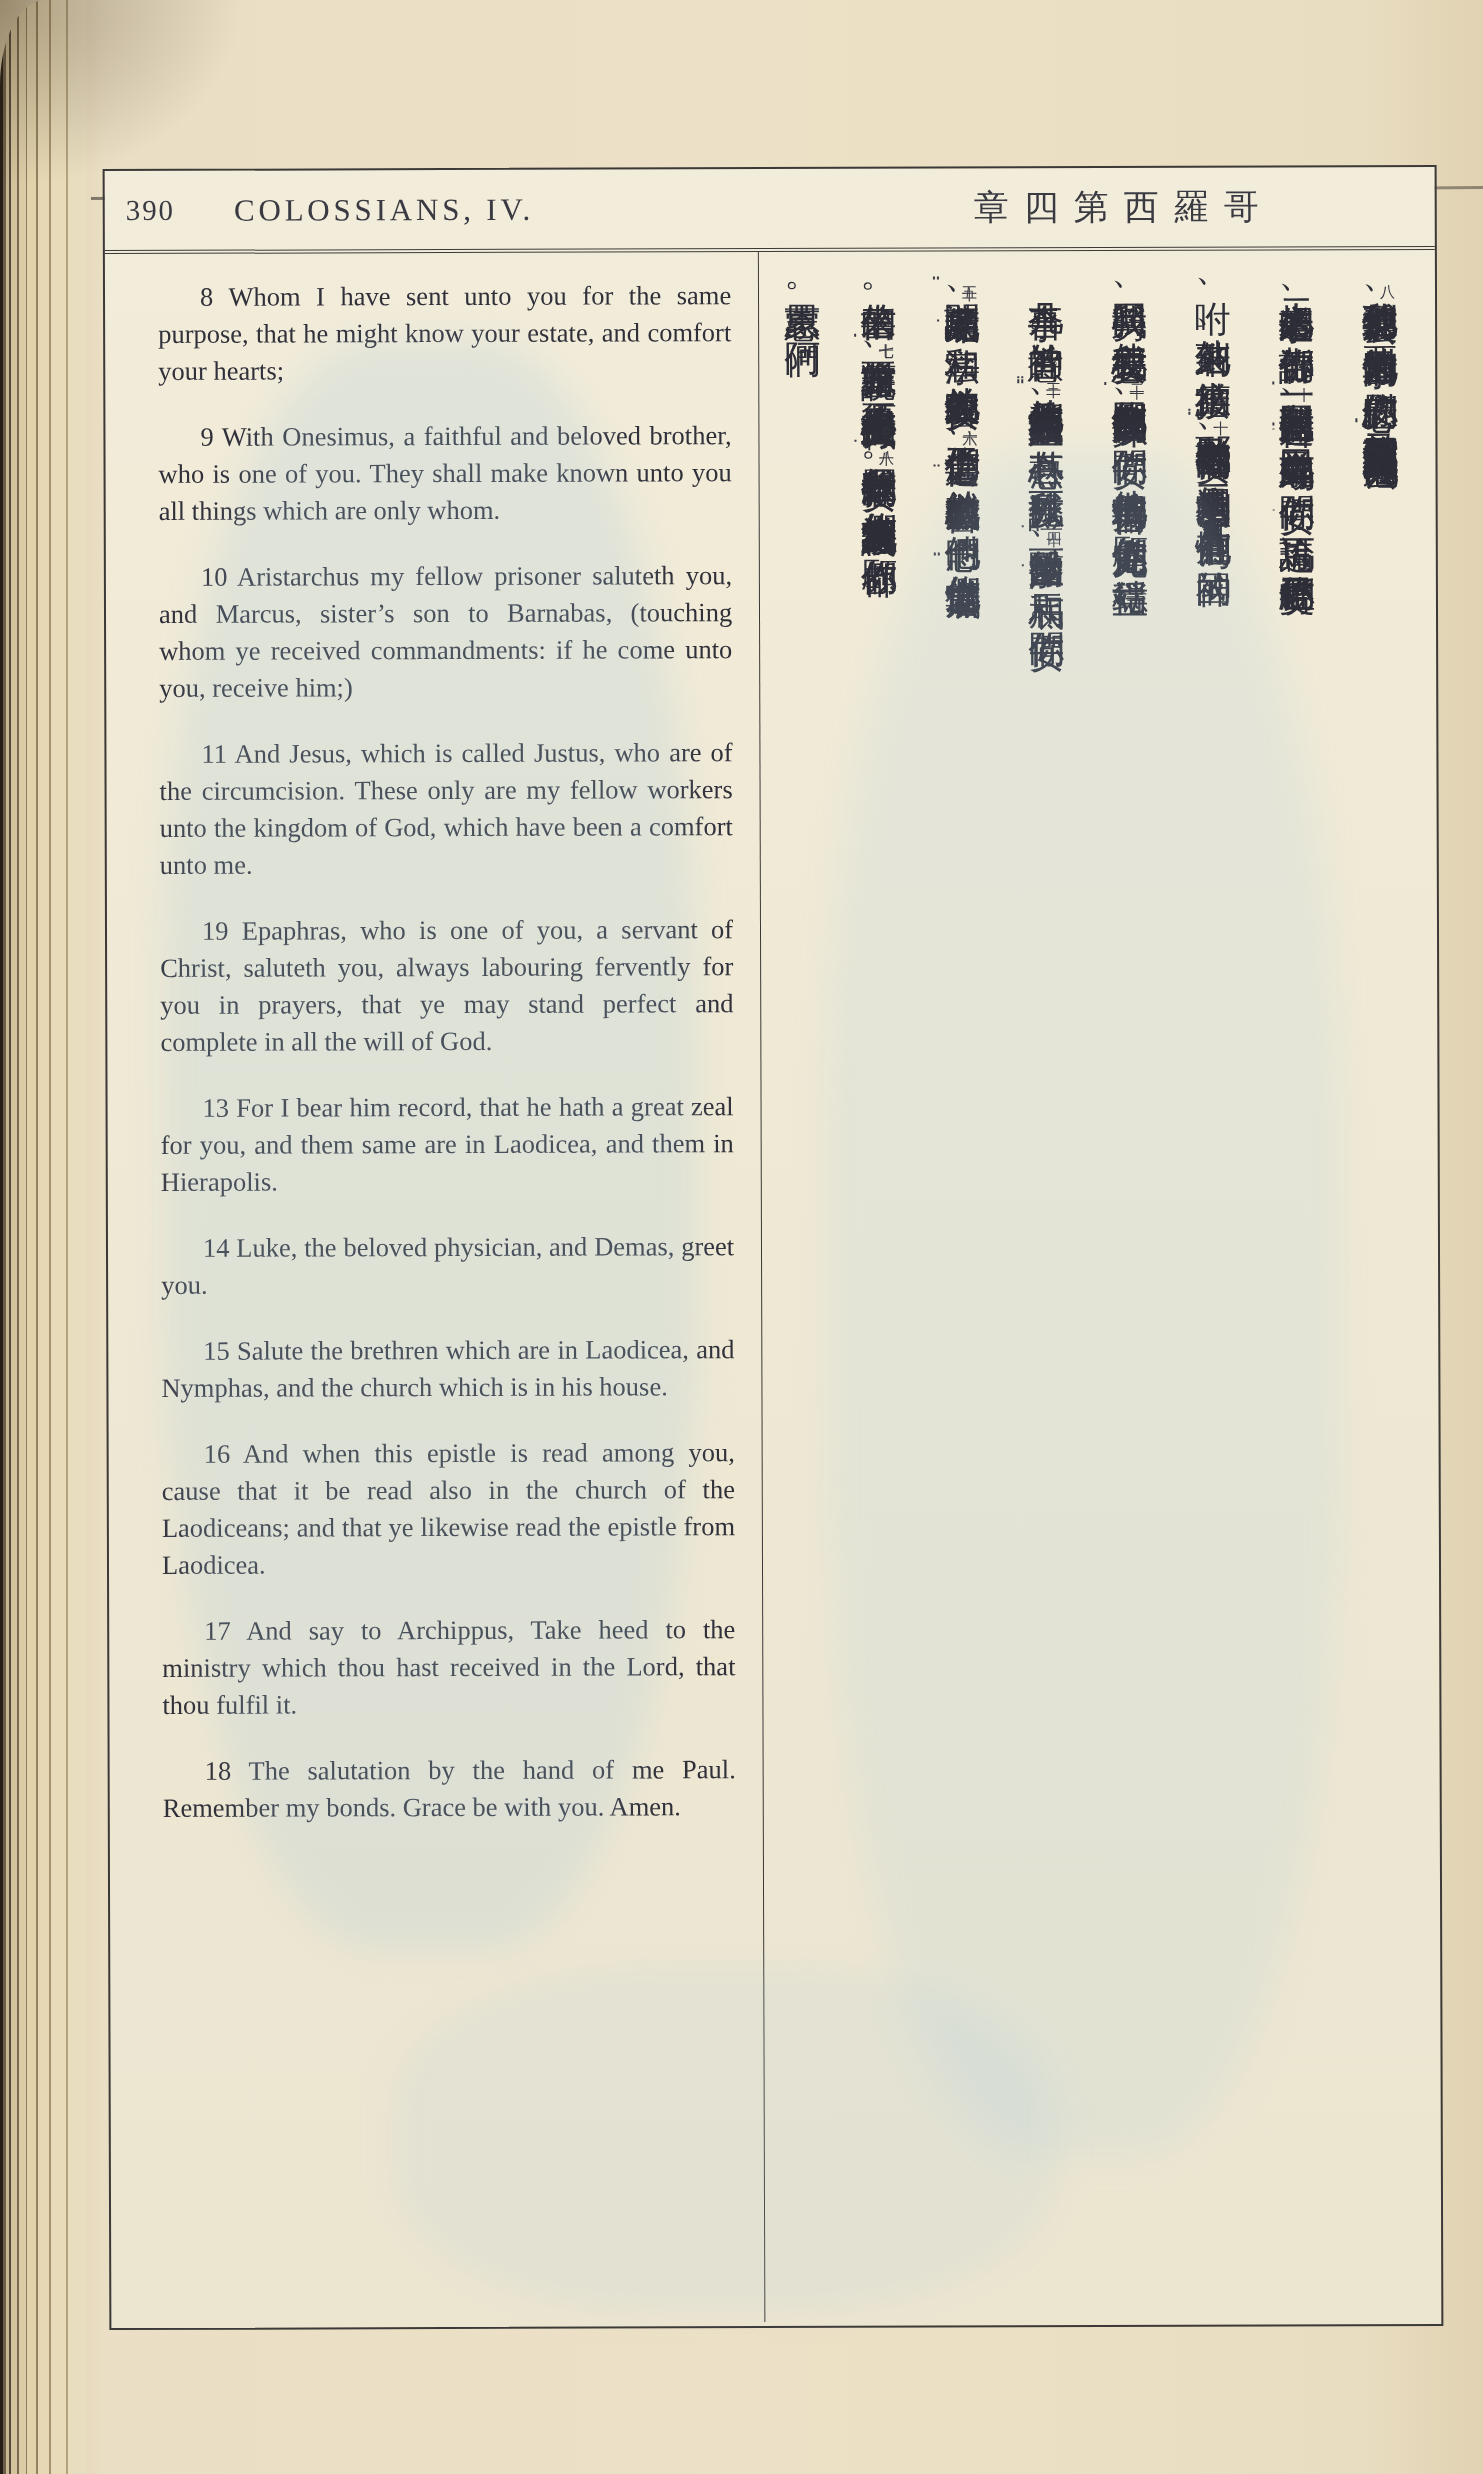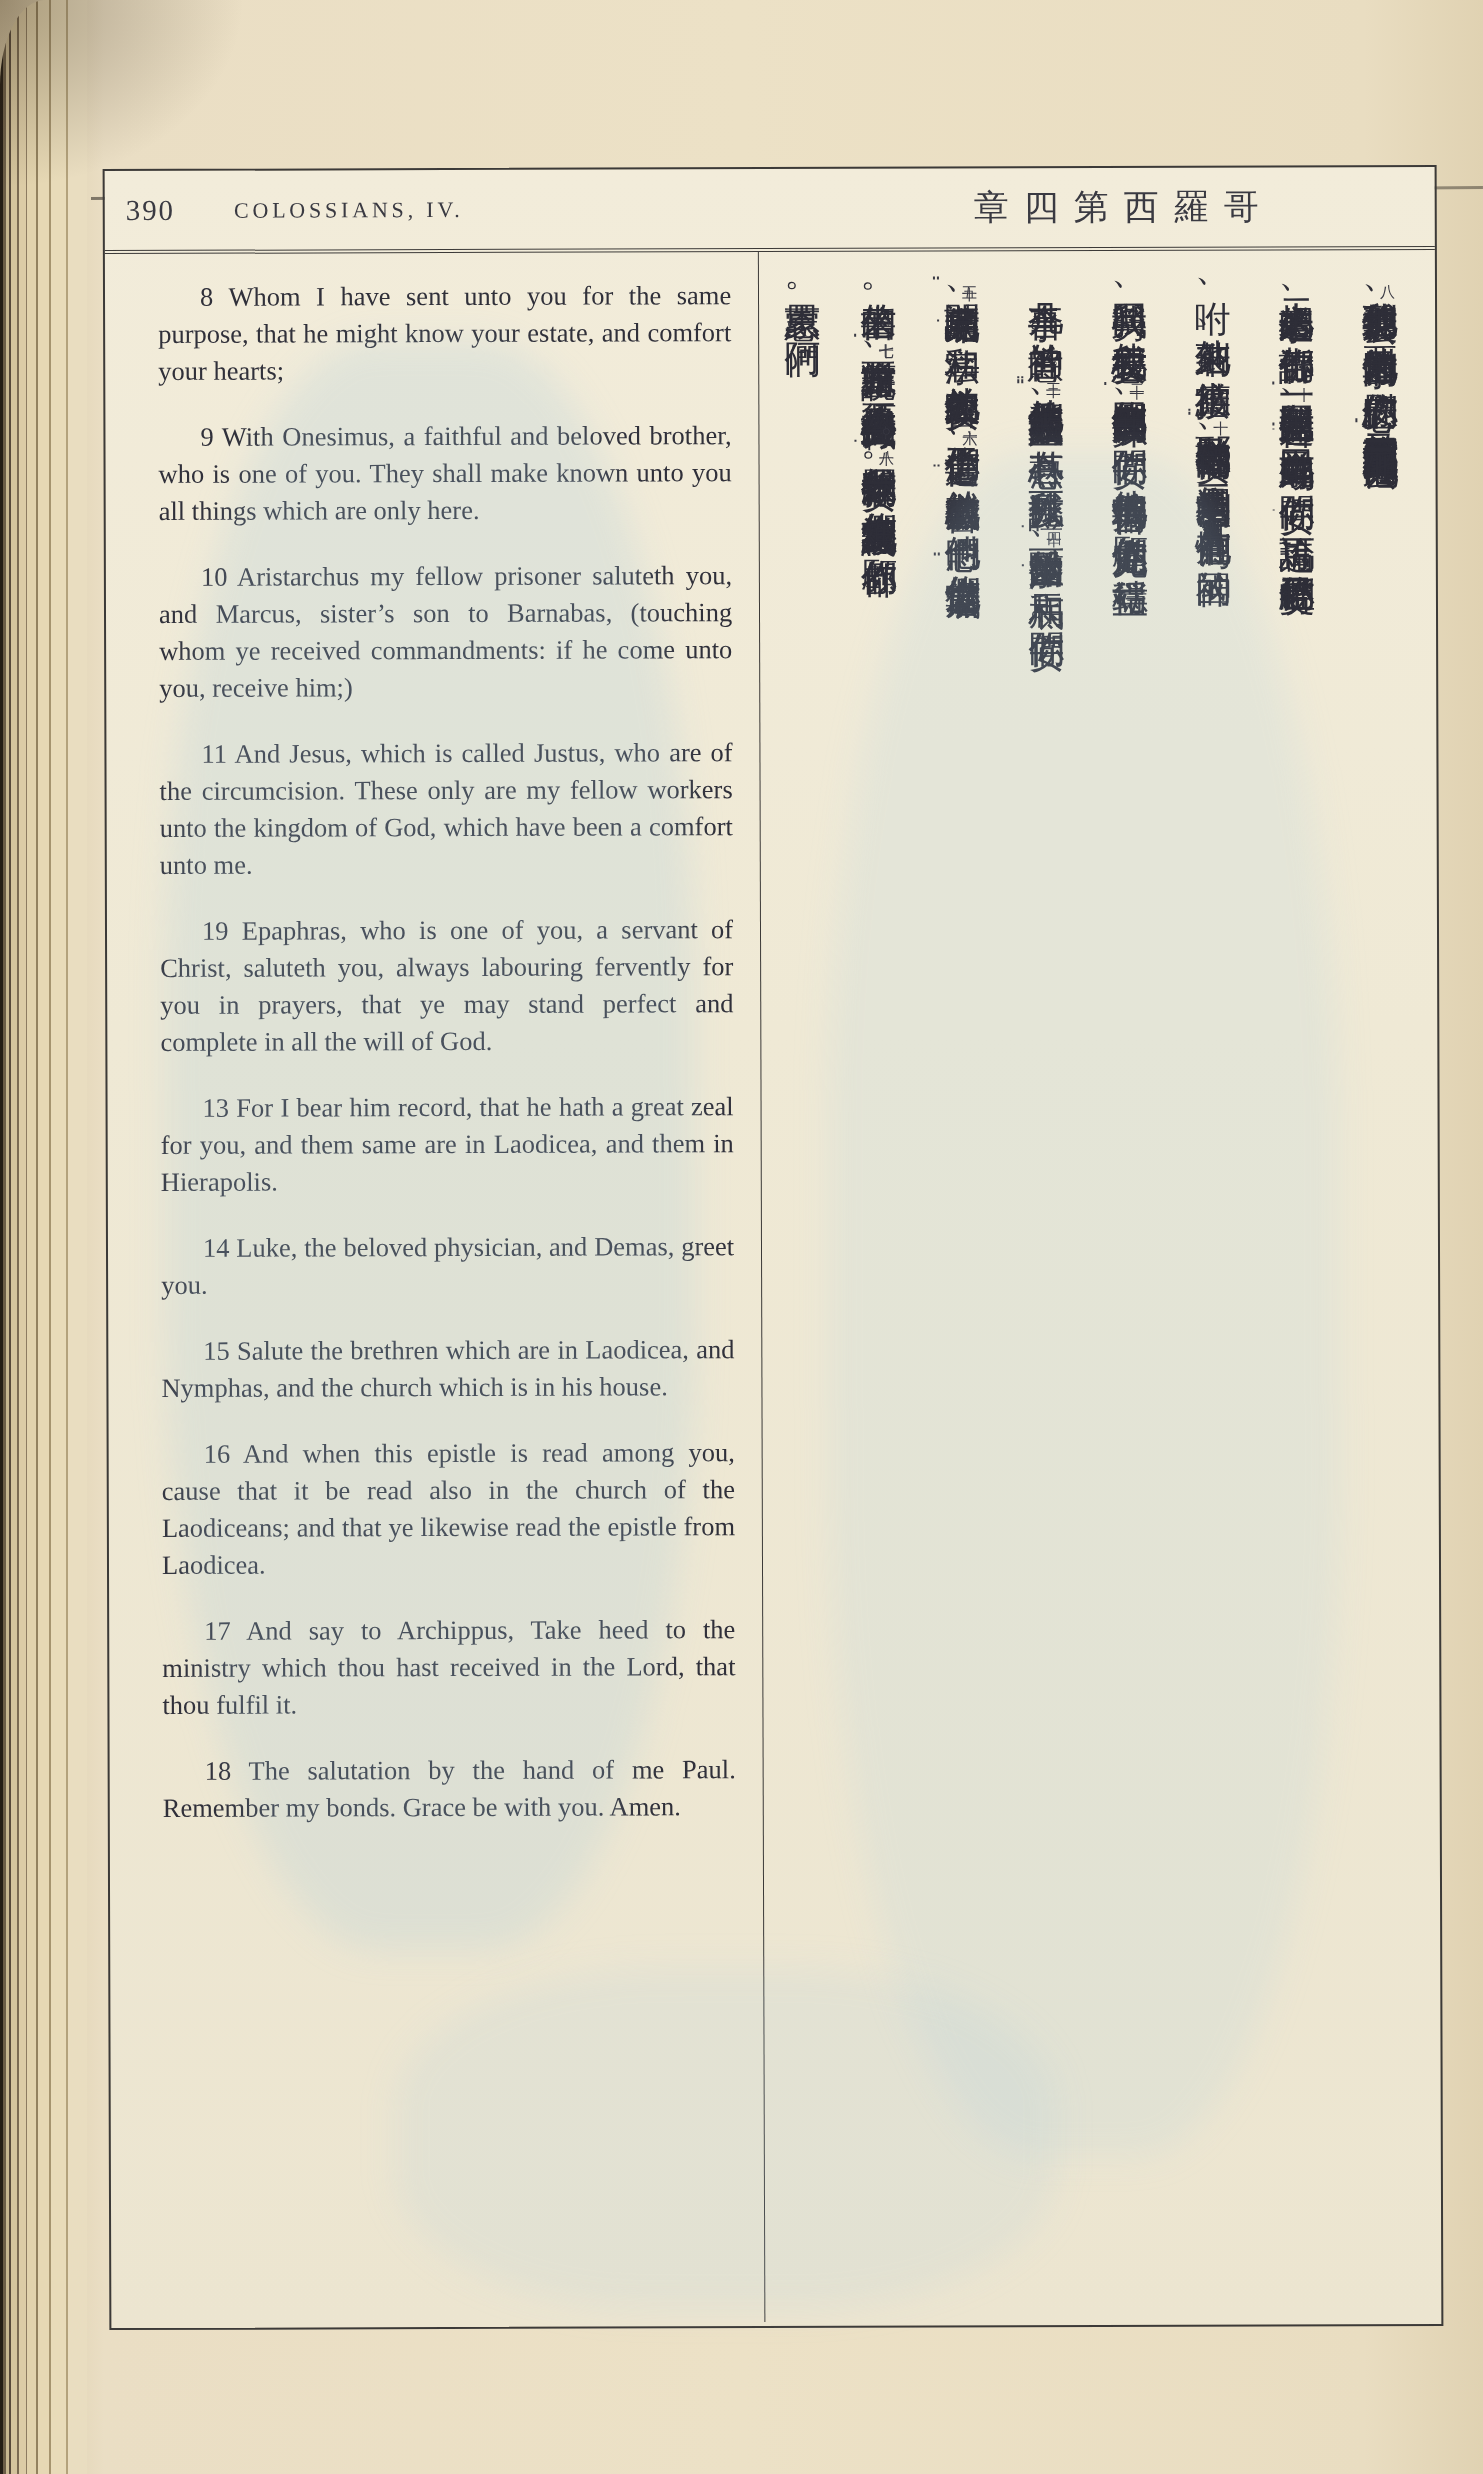--- a/index.html
+++ b/index.html
@@ -38,21 +38,21 @@
   .ghost{position:absolute;border-radius:40%;filter:blur(17px);pointer-events:none;}
   .g1{left:57px;top:170px;width:530px;height:1610px;background:rgba(165,200,220,.22);}
   .g2{left:720px;top:284px;width:511px;height:1705px;background:rgba(170,205,225,.16);}
   .g3{left:284px;top:1799px;width:663px;height:341px;background:rgba(165,200,220,.15);}
   .header{
     position:relative;height:83px;box-sizing:border-box;
     border-bottom:4.7px double #3c3a38;
     display:flex;align-items:center;
   }
   .h-num{margin-left:21px;font-size:29px;letter-spacing:1.9px;color:#3a3a42;}
-  .h-title{margin-left:59px;font-size:22px;letter-spacing:3.8px;color:#3a3a42;}
+  .h-title{margin-left:59px;font-size:31px;letter-spacing:3.8px;color:#3a3a42;}
   .h-zh{margin-left:auto;margin-right:161px;font-size:35px;letter-spacing:15px;color:#3a3a42;white-space:nowrap;text-align:right;}
   .pagebody{display:flex;height:2070px;box-sizing:border-box;}
   .en-col{
     width:706px;box-sizing:border-box;border-right:1.9px solid #3c3a38;
     padding:24.6px 26.5px 0 53px;
     font-size:26.5px;line-height:37px;text-align:justify;color:#30303a;
   }
   .en-col p{margin:0 0 29px 0;text-indent:42px;}
   .it{}
   .zh-area{
@@ -82,21 +82,21 @@
 
   <div class="header">
     <span class="h-num">390</span>
     <span class="h-title">COLOSSIANS, IV.</span>
     <span class="h-zh">章四第西羅哥</span>
   </div>
 
   <div class="pagebody">
     <div class="en-col" id="en-col">
         <p><span>8 Whom I have sent unto you for the same purpose, that he might know your estate, and comfort your hearts;</span></p>
-        <p><span>9 With Onesimus, a faithful and beloved brother, who is </span><span class="it">one</span><span> of you. They shall make known unto you all things which </span><span class="it">are only</span><span> here.</span></p>
+        <p><span>9 With Onesimus, a faithful and beloved brother, who is </span><span class="it">one</span><span> of you. They shall make known unto you all things which </span><span class="it">are only</span><span> whom.</span></p>
         <p><span>10 Aristarchus my fellow prisoner saluteth you, and Marcus, sister’s son to Barnabas, (touching whom ye received commandments: if he come unto you, receive him;)</span></p>
         <p><span>11 And Jesus, which is called Justus, who are of the circumcision. These only </span><span class="it">are my</span><span> fellow workers unto the kingdom of God, which have been a comfort unto me.</span></p>
         <p><span>19 Epaphras, who is </span><span class="it">one</span><span> of you, a servant of Christ, saluteth you, always labouring fervently for you in prayers, that ye may stand perfect and complete in all the will of God.</span></p>
         <p><span>13 For I bear him record, that he hath a great zeal for you, and them </span><span class="it">same are</span><span> in Laodicea, and them in Hierapolis.</span></p>
         <p><span>14 Luke, the beloved physician, and Demas, greet you.</span></p>
         <p><span>15 Salute the brethren which are in Laodicea, and Nymphas, and the church which is in his house.</span></p>
         <p><span>16 And when this epistle is read among you, cause that it be read also in the church of the Laodiceans; and that ye likewise read the </span><span class="it">epistle</span><span> from Laodicea.</span></p>
         <p><span>17 And say to Archippus, Take heed to the ministry which thou hast received in the Lord, that thou fulfil it.</span></p>
         <p><span>18 The salutation by the hand of me Paul.  Remember my bonds. Grace </span><span class="it">be</span><span> with you.  Amen.</span></p>
       </div>

